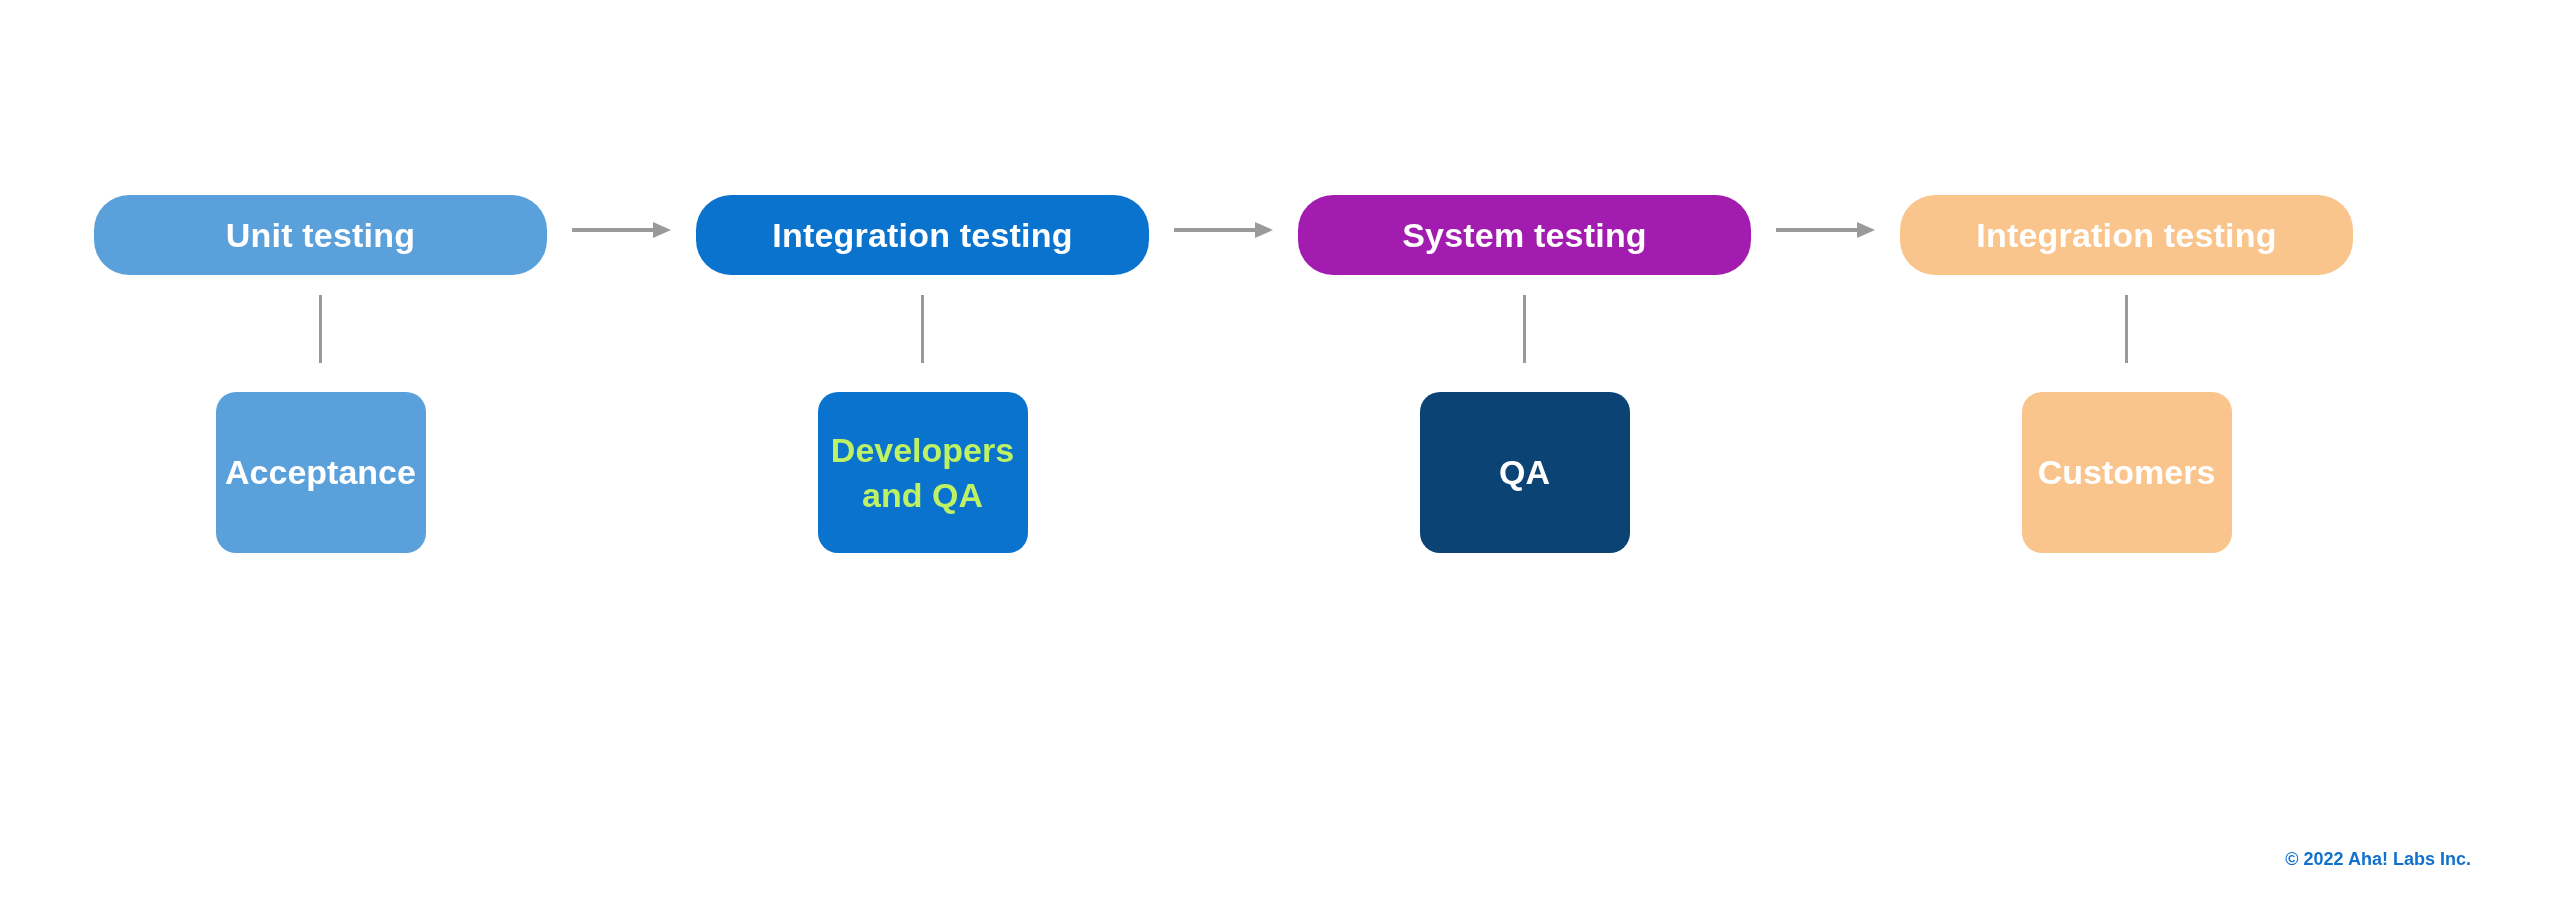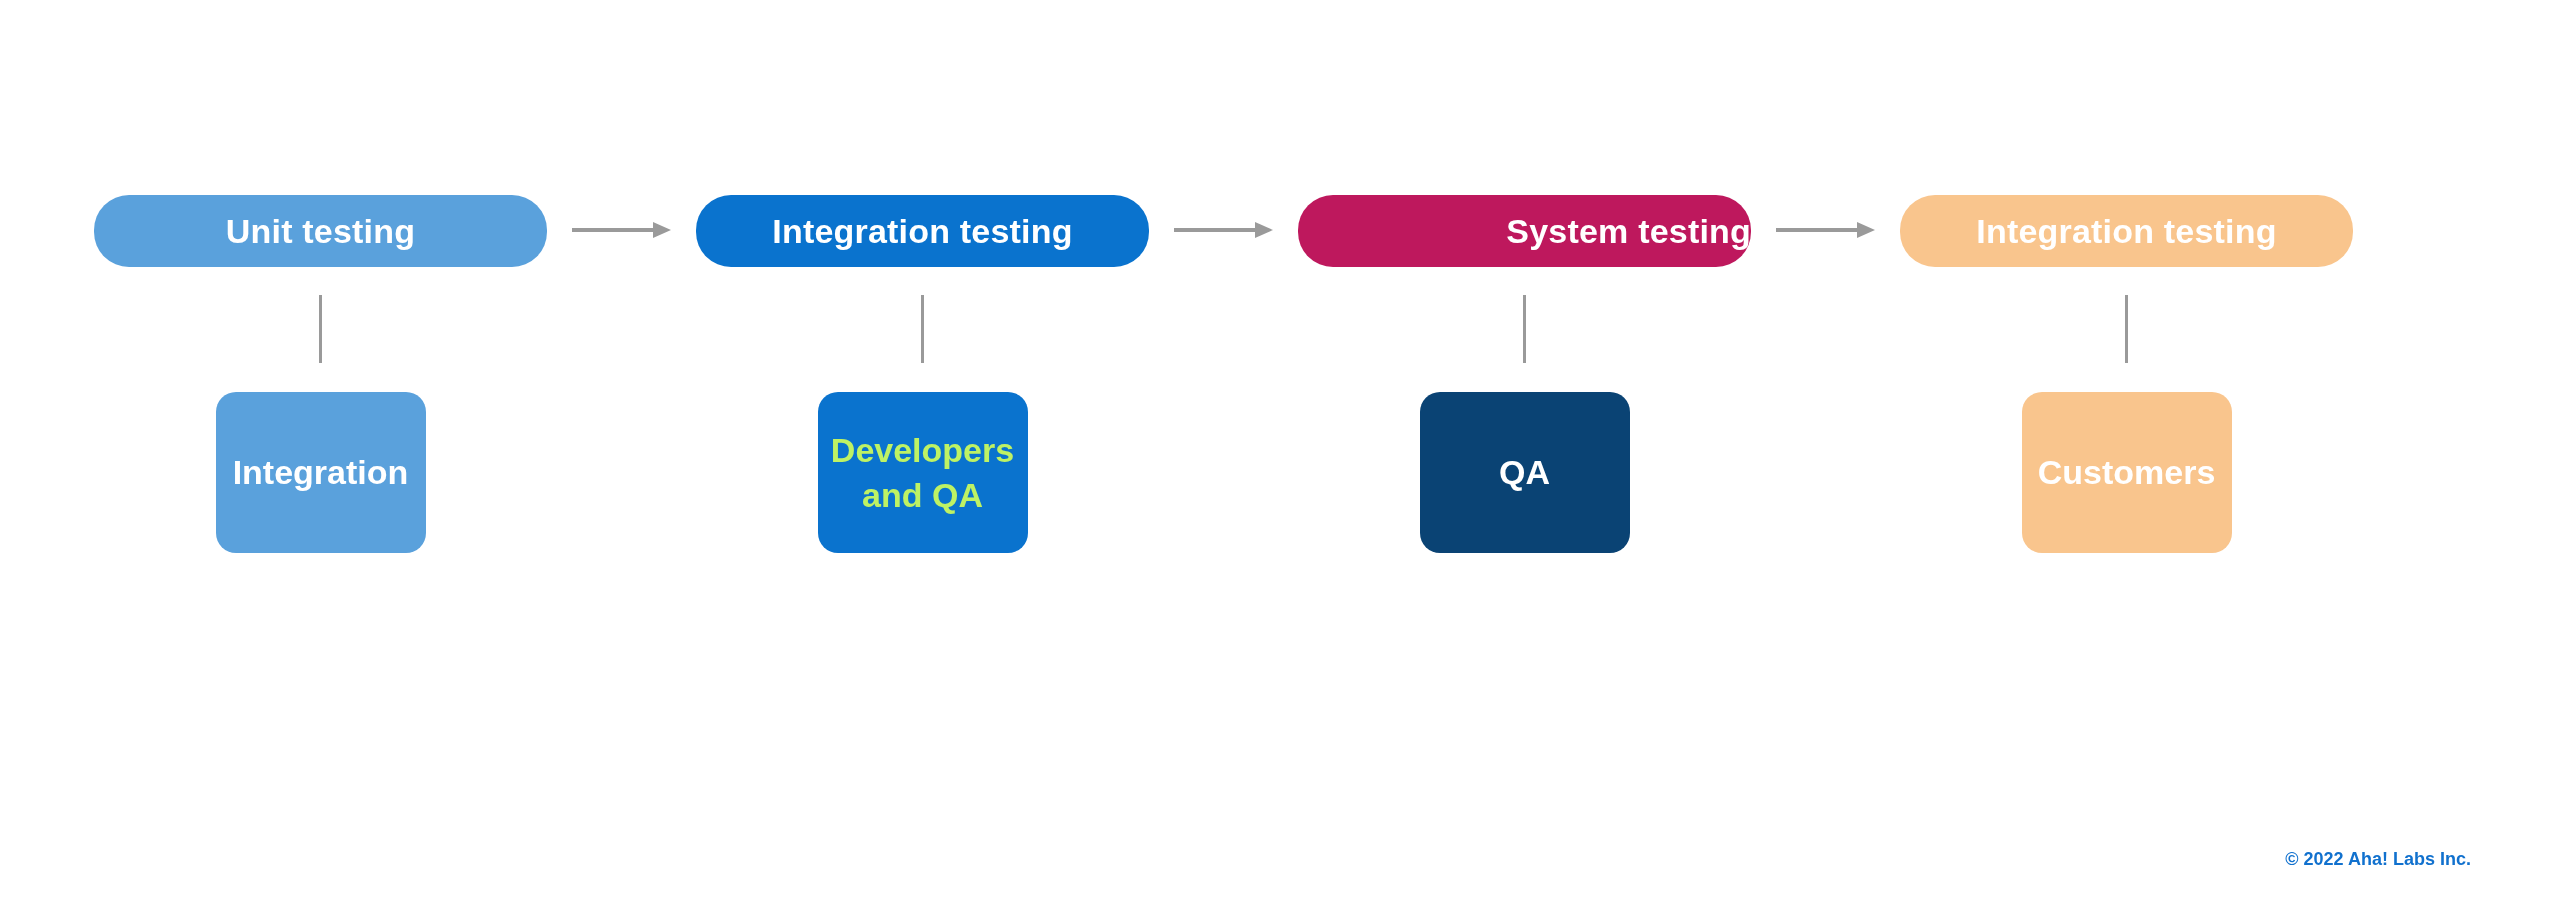--- a/index.html
+++ b/index.html
@@ -18,21 +18,21 @@
   .flow-grid {
     position: absolute;
     left: 94px;
     top: 195px;
     display: grid;
     grid-template-columns: 453px 149px 453px 149px 453px 149px 453px;
     grid-template-rows: 70px 127px 161px;
   }
   .pill {
     grid-row: 1;
-    height: 72px;
+    height: 80px;
     border-radius: 35px;
     display: flex;
     align-items: center;
     justify-content: center;
   }
   .pill-label {
     font-size: 34px;
     font-weight: 700;
     letter-spacing: 0.2px;
     white-space: nowrap;
@@ -103,21 +103,21 @@
 
   <div class="flow-grid">
       <div class="pill" style="grid-column: 1; background: rgb(90, 161, 220);">
     <span class="pill-label" style="color: rgb(255, 255, 255);">Unit testing</span>
   </div>
       <div class="connector-cell" style="grid-column: 1;">
     <div class="connector-line" style="background: rgb(154, 154, 154);"></div>
   </div>
       <div class="box-cell" style="grid-column: 1;">
     <div class="box" style="background: rgb(90, 161, 220);">
-      <span class="box-label" style="color: rgb(255, 255, 255);">Integration</span>
+      <span class="box-label" style="color: rgb(255, 255, 255);">Acceptance</span>
     </div>
   </div>
       <div class="arrow-cell" style="grid-column: 2;">
     <div class="arrow-line" style="background: rgb(154, 154, 154);"></div>
     <div class="arrow-head" style="border-left-color: rgb(154, 154, 154);"></div>
   </div>
       <div class="pill" style="grid-column: 3; background: rgb(10, 115, 206);">
     <span class="pill-label" style="color: #ffffff;">Integration testing</span>
   </div>
       <div class="connector-cell" style="grid-column: 3;">
@@ -125,21 +125,21 @@
   </div>
       <div class="box-cell" style="grid-column: 3;">
     <div class="box" style="background: rgb(10, 115, 206);">
       <span class="box-label" style="color: #bef264;">Developers and QA</span>
     </div>
   </div>
       <div class="arrow-cell" style="grid-column: 4;">
     <div class="arrow-line" style="background: rgb(154, 154, 154);"></div>
     <div class="arrow-head" style="border-left-color: rgb(154, 154, 154);"></div>
   </div>
-      <div class="pill" style="grid-column: 5; background: #be185d; justify-content: flex-end;">
+      <div class="pill" style="grid-column: 5; background: #a21caf;">
     <span class="pill-label" style="color: rgb(255, 255, 255);">System testing</span>
   </div>
       <div class="connector-cell" style="grid-column: 5;">
     <div class="connector-line" style="background: rgb(154, 154, 154);"></div>
   </div>
       <div class="box-cell" style="grid-column: 5;">
     <div class="box" style="background: rgb(10, 67, 116); text-align: right;">
       <span class="box-label" style="color: rgb(255, 255, 255);">QA</span>
     </div>
   </div>

